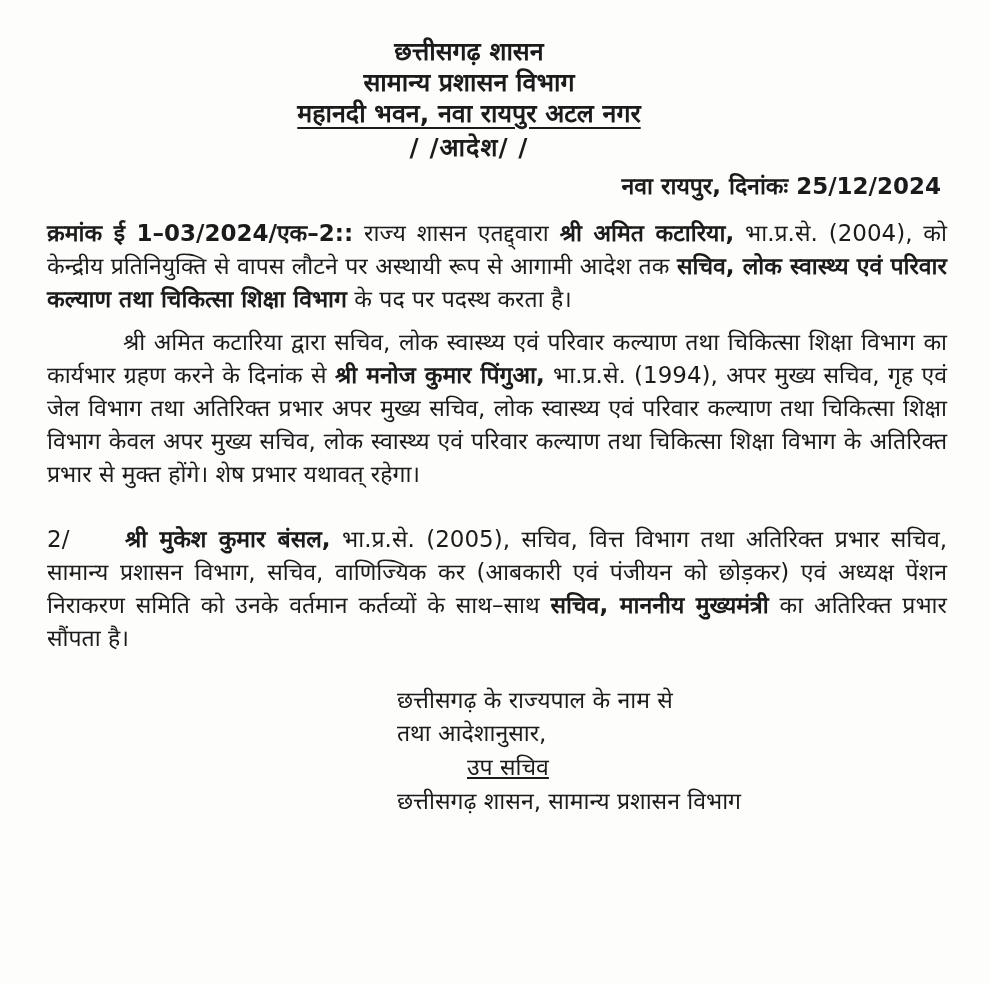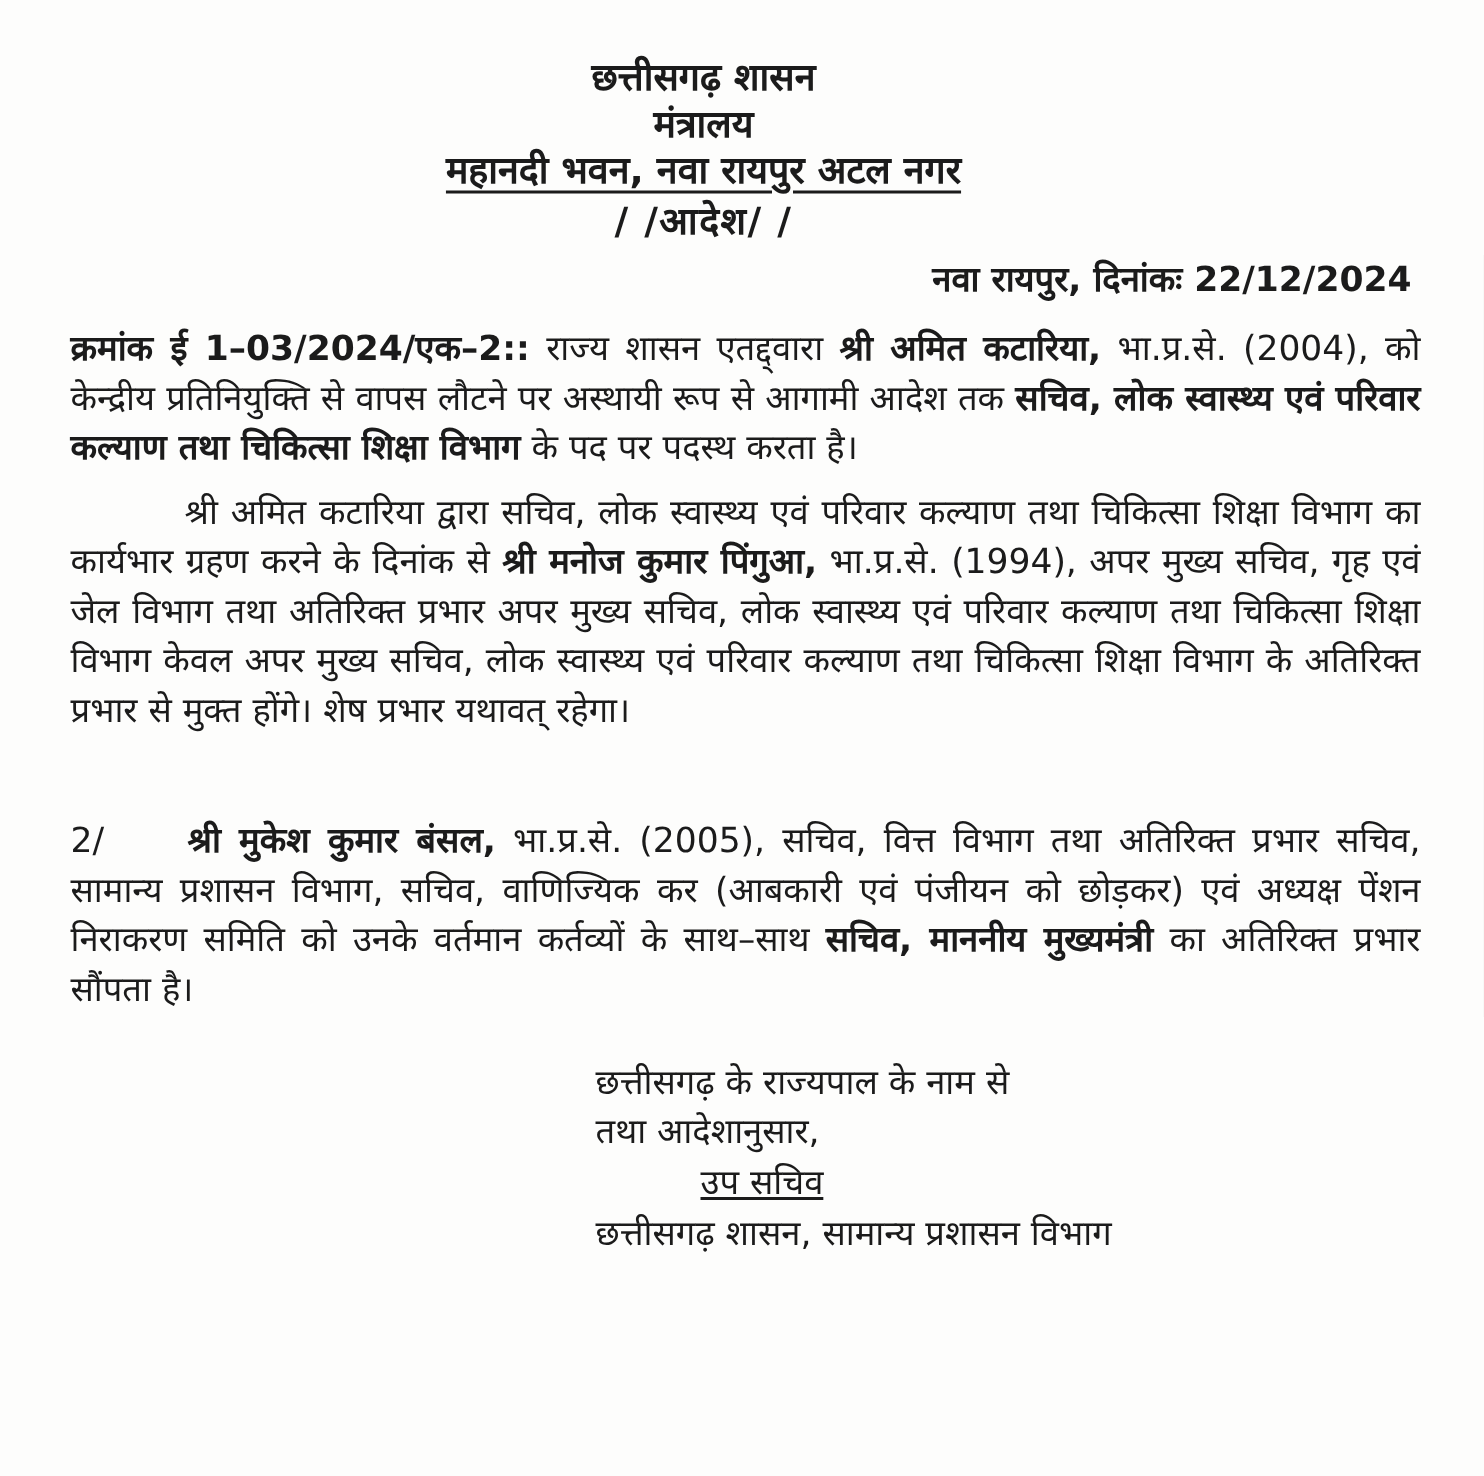--- a/index.html
+++ b/index.html
@@ -51,21 +51,21 @@
   
   .para {
     font-size: 23px;
     line-height: 33px;
     text-align: justify;
     margin: 0;
   }
   .para b { font-weight: 700; }
   .p1 { margin-top: 16px; }
   .p2 { margin-top: 10px; text-indent: 76px; }
-  .p3 { margin-top: 54px; }
+  .p3 { margin-top: 32px; }
   .p3num {
     display: inline-block;
     width: 78px;
     text-indent: 0;
     font-weight: 400;
   }
   
   .signoff {
     width: 470px;
     margin: 28px 80px 0 auto;
@@ -86,27 +86,27 @@
   .sign-name { margin-top: 2px; font-weight: 700; }
   .designation { padding-left: 70px; text-decoration: underline; }
 </style>
 </head>
 <body>
 
 <div class="page">
 
   <div class="letterhead">
     <div class="hl">छत्तीसगढ़ शासन</div>
-    <div class="hl">मंत्रालय</div>
+    <div class="hl">सामान्य प्रशासन विभाग</div>
     <div class="hl underlined">महानदी भवन, नवा रायपुर अटल नगर</div>
   </div>
 
   <div class="order-title">/ /आदेश/ /</div>
 
-  <div class="dateline">नवा रायपुर, दिनांकः 22/12/2024</div>
+  <div class="dateline">नवा रायपुर, दिनांकः 25/12/2024</div>
 
   <p class="para p1">
     <b>क्रमांक ई 1–03/2024/एक–2::</b><span> राज्य शासन एतद्द्वारा </span><b>श्री अमित कटारिया,</b><span> भा.प्र.से. (2004), को केन्द्रीय प्रतिनियुक्ति से वापस लौटने पर अस्थायी रूप से आगामी आदेश तक </span><b>सचिव, लोक स्वास्थ्य एवं परिवार कल्याण तथा चिकित्सा शिक्षा विभाग</b><span> के पद पर पदस्थ करता है।</span>
   </p>
 
   <p class="para p2">
     <span>श्री अमित कटारिया द्वारा सचिव, लोक स्वास्थ्य एवं परिवार कल्याण तथा चिकित्सा शिक्षा विभाग का कार्यभार ग्रहण करने के दिनांक से </span><b>श्री मनोज कुमार पिंगुआ,</b><span> भा.प्र.से. (1994), अपर मुख्य सचिव, गृह एवं जेल विभाग तथा अतिरिक्त प्रभार अपर मुख्य सचिव, लोक स्वास्थ्य एवं परिवार कल्याण तथा चिकित्सा शिक्षा विभाग केवल अपर मुख्य सचिव, लोक स्वास्थ्य एवं परिवार कल्याण तथा चिकित्सा शिक्षा विभाग के अतिरिक्त प्रभार से मुक्त होंगे। शेष प्रभार यथावत् रहेगा।</span>
   </p>
 
   <p class="para p3">

